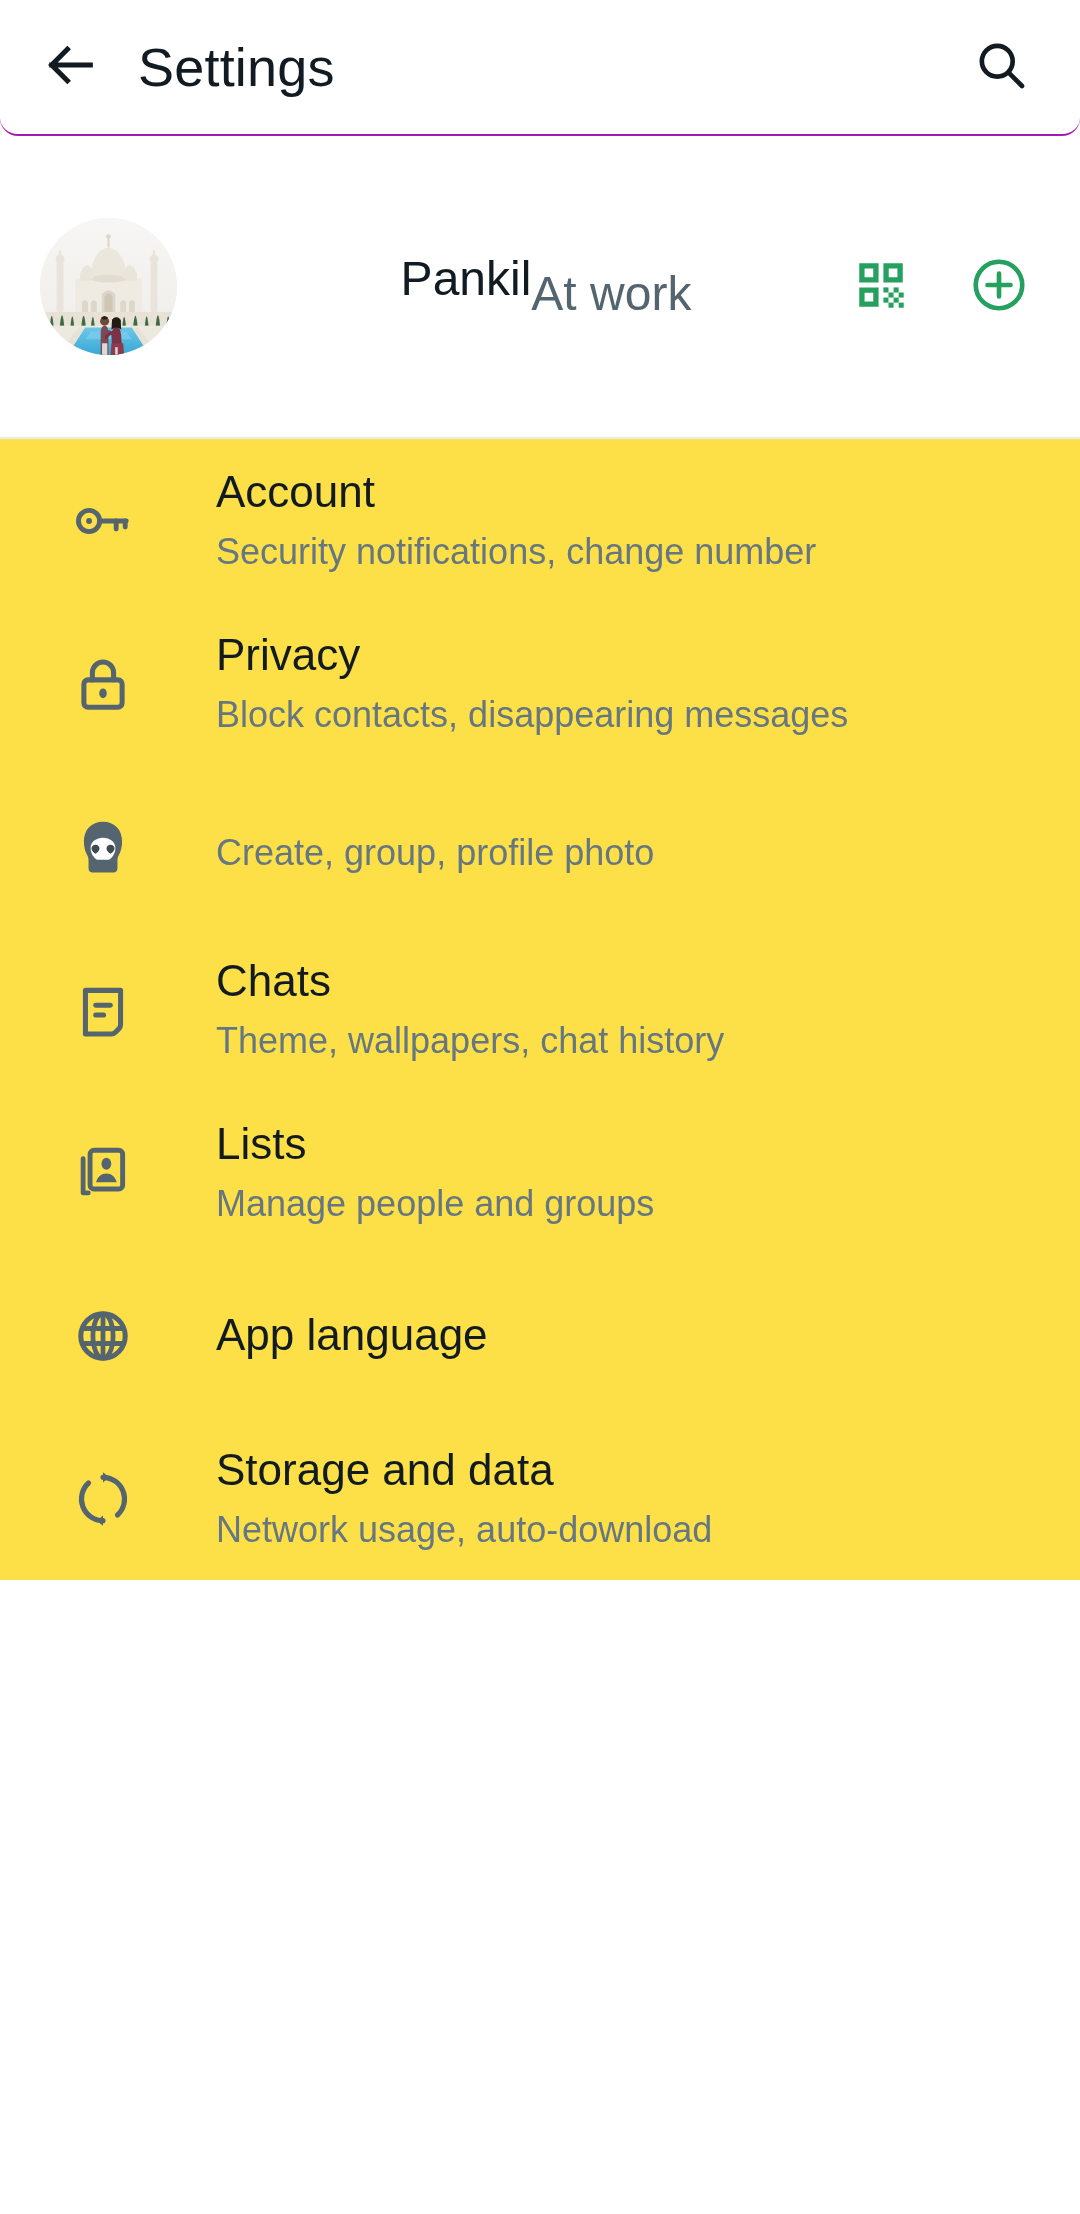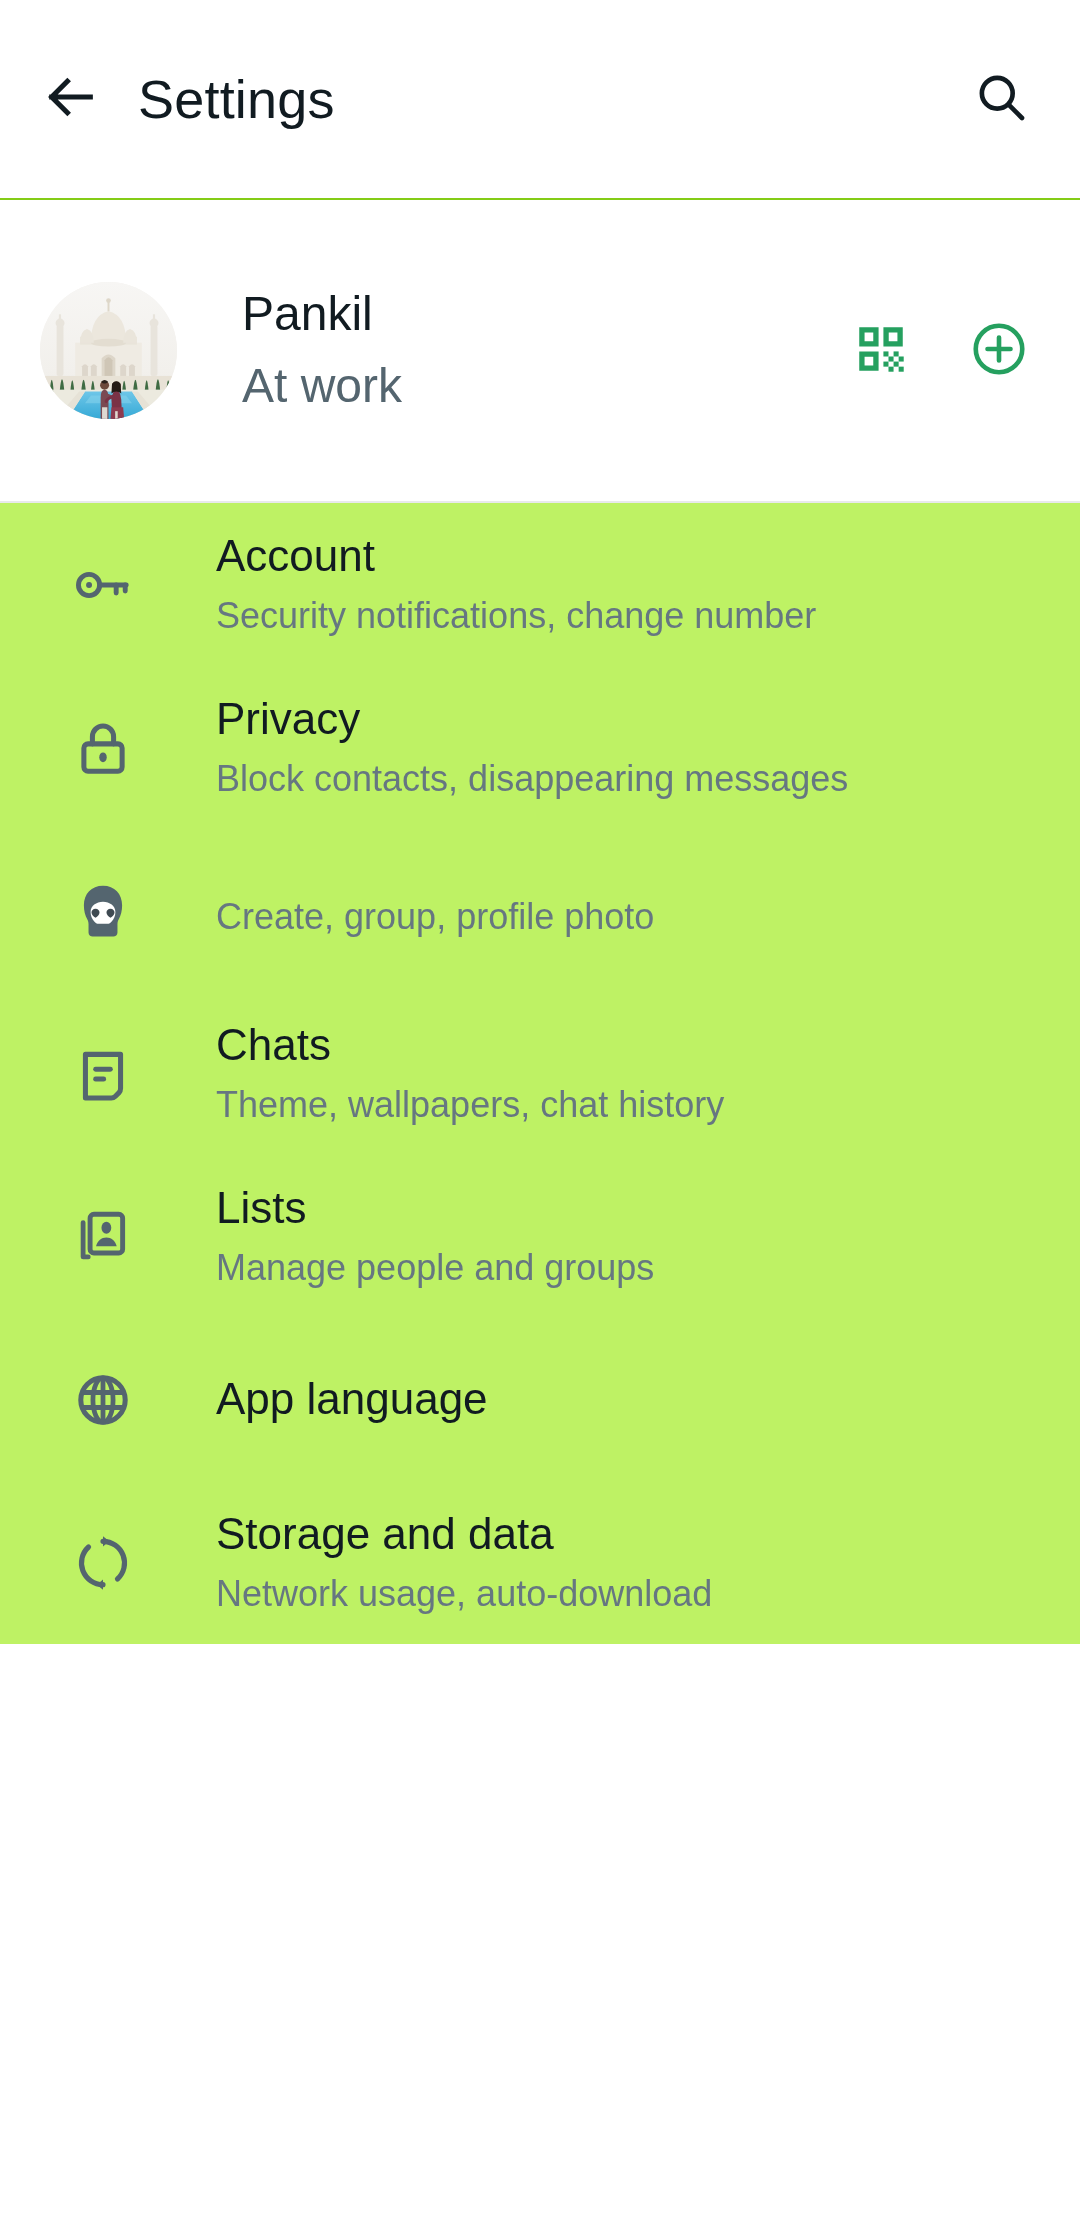--- a/index.html
+++ b/index.html
@@ -10,29 +10,30 @@
     width: 1080px;
     height: 2214px;
     background: #ffffff;
     font-family: "Liberation Sans", sans-serif;
     overflow: hidden;
     position: relative;
   }
 
   
   .appbar {
-    height: 200px;
+    height: 136px;
     width: 100%;
     display: flex;
     align-items: center;
     box-sizing: border-box;
     padding: 0 34px 0 34px;
     background: #ffffff;
-    border-bottom: 2px solid #84cc16;
+    border-bottom: 2px solid #a21caf;
     position: relative;
+    border-radius: 18px;
   }
   .back-btn {
     width: 74px;
     height: 74px;
     display: flex;
     align-items: center;
     justify-content: center;
     flex: 0 0 auto;
     cursor: pointer;
   }
@@ -75,21 +76,21 @@
     overflow: hidden;
     flex: 0 0 auto;
     position: relative;
     background: #f4f2ef;
   }
   .avatar svg { display: block; width: 100%; height: 100%; }
 
   .profile-text {
     margin-left: 65px;
     display: flex;
-    flex-direction: column;
+    flex-direction: row;
     justify-content: center;
     flex: 1 1 auto;
     min-width: 0;
   }
   .profile-name {
     font-size: 48px;
     color: #111b21;
     line-height: 1.18;
     font-weight: 400;
     white-space: nowrap;
@@ -123,21 +124,21 @@
     display: block;
     padding-top: 0;
   }
   .setting-row {
     height: 163px;
     display: flex;
     align-items: center;
     box-sizing: border-box;
     padding: 0 40px;
     cursor: pointer;
-    background: #bef264;
+    background: #fde047;
   }
   .setting-icon {
     width: 78px;
     height: 78px;
     display: flex;
     align-items: center;
     justify-content: center;
     flex: 0 0 auto;
     margin-left: 24px;
   }

